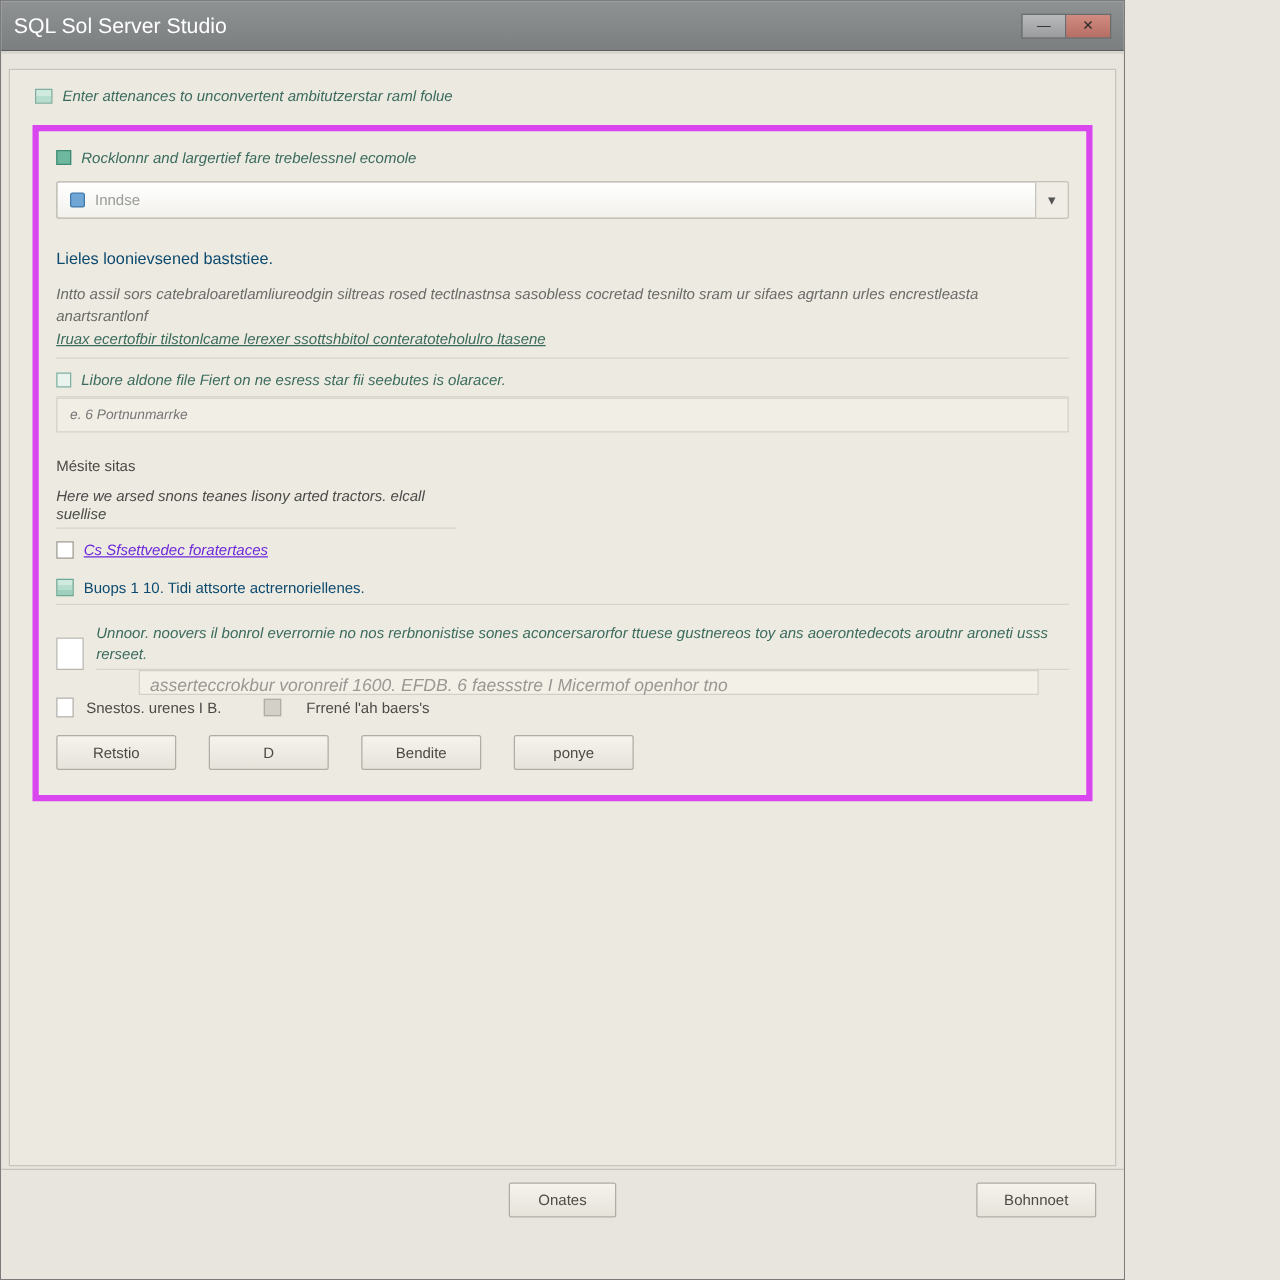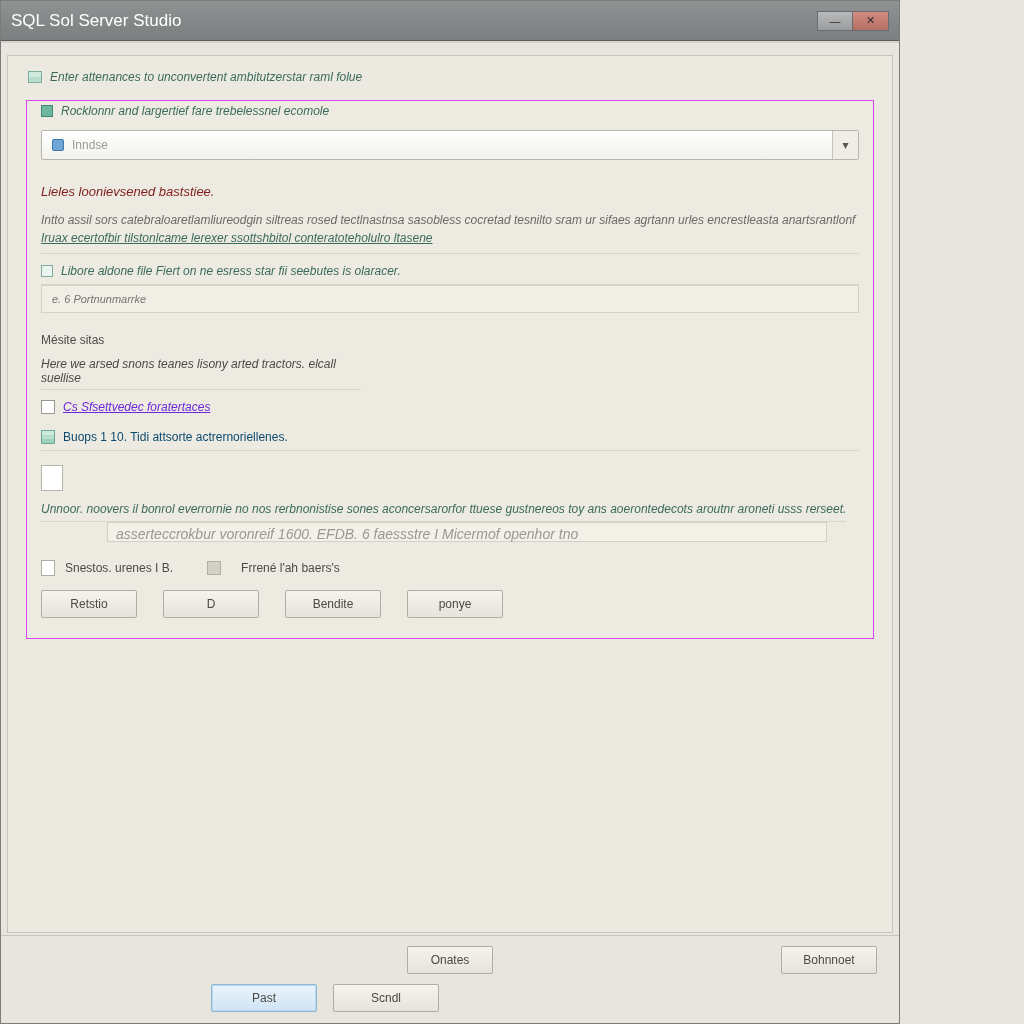--- a/index.html
+++ b/index.html
@@ -56,23 +56,23 @@
   }
   .page-header .hdr-icon {
     width: 14px; height: 12px;
     background: linear-gradient(to bottom,#cfeadf 50%,#b6ddce 50%);
     border: 1px solid #7eae9e;
   }
 
   
   .main-block {
     margin: 0 18px;
-    border: 1px solid #d946ef;
+    border: 5px solid #d946ef;
     background: #edeae2;
-    padding: 1px 14px 20px 14px;
+    padding: 12px 14px 20px 14px;
   }
 
   .green-label {
     color: #3a6b5c; font-style: italic;
     display: flex; align-items: center; gap: 8px;
     margin: 2px 0 12px 0;
   }
   .green-label .mini-icon { width: 12px; height: 12px; background: #6fb8a0; border: 1px solid #3f8a72; }
 
   .combo {
@@ -88,21 +88,21 @@
   }
   .combo .combo-text .blue-icon { width: 12px; height: 12px; background: #6fa6d6; border: 1px solid #3e78aa; border-radius: 2px;}
   .combo .combo-btn {
     width: 26px; border-left: 1px solid #c7c4bc;
     display:flex; align-items:center; justify-content:center;
     color: #555; background: #efede6;
   }
 
   .section-title {
     margin: 24px 0 12px 0;
-    color: #7f1d1d; font-style: italic; font-size: 13px;
+    color: #0c4a6e; font-size: 13px;
   }
 
   .para-gray { color: #6a6a67; font-style: italic; line-height: 1.5; }
   .para-link { color: #3a6b5c; text-decoration: underline; font-style: italic; line-height: 1.5; }
 
   .thin-rule { border: none; border-top: 1px solid #d7d4cc; margin: 6px 0 0 0; }
 
   .checkline {
     display:flex; align-items:center; gap:8px;
     margin: 10px 0 6px 0;
@@ -123,41 +123,41 @@
 
   .checkbox-row { display:flex; align-items:center; gap:8px; margin: 10px 0; }
   .chk { width: 14px; height: 14px; background:#fff; border:1px solid #9b988f; }
   .chk-label { color: #6d28d9; text-decoration: underline; font-style: italic; }
 
   .row-with-icon { display:flex; align-items:center; gap:8px; margin-top: 16px; color:#0c4a6e;}
   .stack-icon { width:14px;height:14px; background: linear-gradient(to bottom,#cfeadf 33%,#b6ddce 33% 66%,#9fd0be 66%); border:1px solid #6ba892;}
 
   .info-strip {
     margin-top: 14px;
-    display:flex; gap: 10px; align-items:flex-start;flex-direction:column;
+    display:flex; gap: 10px; align-items:flex-end;
   }
   .info-strip .doc-icon {
     width: 22px; height: 26px; background:#fff; border:1px solid #b8b5ad;
     position:relative;
   }
   .info-strip-text {
     flex:1;
     color:#3a6b5c; font-style: italic; line-height:1.4;
     border-bottom:1px solid #d7d4cc;
     padding-bottom:3px;
   }
   .info-strip-tiny {
     margin-left: 66px;
     border:1px solid #d3d0c8; background:#f3f0e8;
     height:20px; font-size:14px; color:#9a9893; font-style:italic;
     padding: 3px 8px; width: 720px;
   }
 
   .page-ind {
-    margin-top: 18px; display:flex; align-items:center; gap:10px;
+    margin-top: 2px; display:flex; align-items:center; gap:10px;
     color:#4c4a46;
   }
   .page-ind .page-icon { width:14px; height:16px; background:#fff; border:1px solid #b0ada5;}
   .page-ind .lbl-b { margin-left: 24px; display:flex; align-items:center; gap:20px;}
   .page-ind .gray-icon { width:14px;height:14px;background:#d3d0c8;border:1px solid #b0ada5;}
 
   .button-row { display:flex; gap: 26px; margin-top: 14px; }
   .btn {
     min-width: 96px; height: 28px;
     border: 1px solid #b0ada5;
@@ -277,20 +277,16 @@
         </div>
 
       </div>
     </div>
 
     <div class="footer-area">
       <div class="footer-row1">
         <div class="btn" style="min-width:86px;">Onates</div>
         <div class="btn right-slot" style="min-width:96px;">Bohnnoet</div>
       </div>
-      <div class="footer-row2">
-        <div class="btn primary" style="min-width:106px;">Past</div>
-        <div class="btn" style="min-width:106px;">Scndl</div>
-      </div>
     </div>
 
   </div>
 </div>
 
 </body></html>

